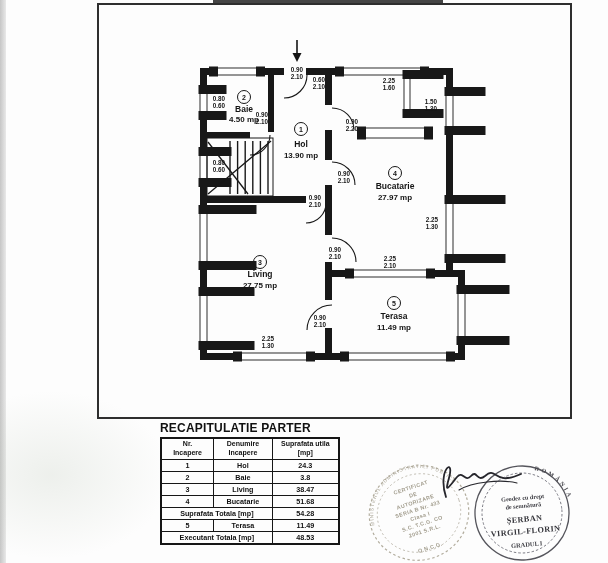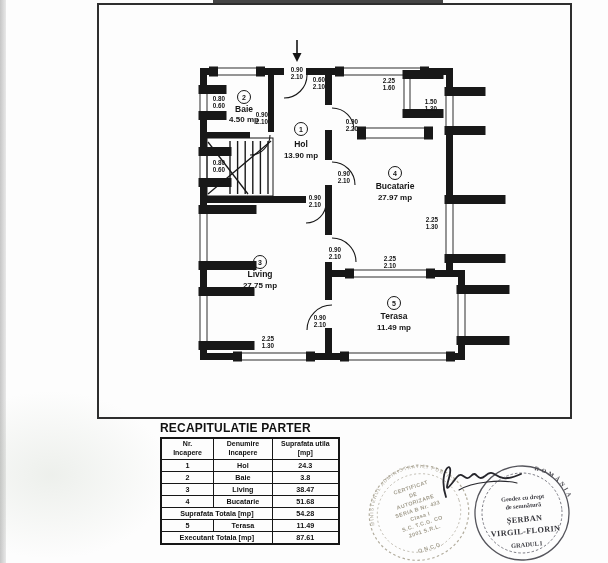--- a/index.html
+++ b/index.html
@@ -228,21 +228,21 @@
             <td colspan="2" class="lbl">Suprafata Totala [mp]</td>
             <td>54.28</td>
           </tr>
           <tr>
             <td>5</td>
             <td>Terasa</td>
             <td>11.49</td>
           </tr>
           <tr>
             <td colspan="2" class="lbl">Executant Totala [mp]</td>
-            <td>87.61</td>
+            <td>48.53</td>
           </tr>
         </tbody>
     </table>
   </div>
 
 
   <svg class="stamps" viewBox="0 0 608 563">
     <defs>
       <path id="ringL" d="M373,514 a46,46 0 0 1 92,0" fill="none"></path>
       <path id="ringR" d="M527,470 a44,44 0 0 1 0,88" fill="none"></path>

